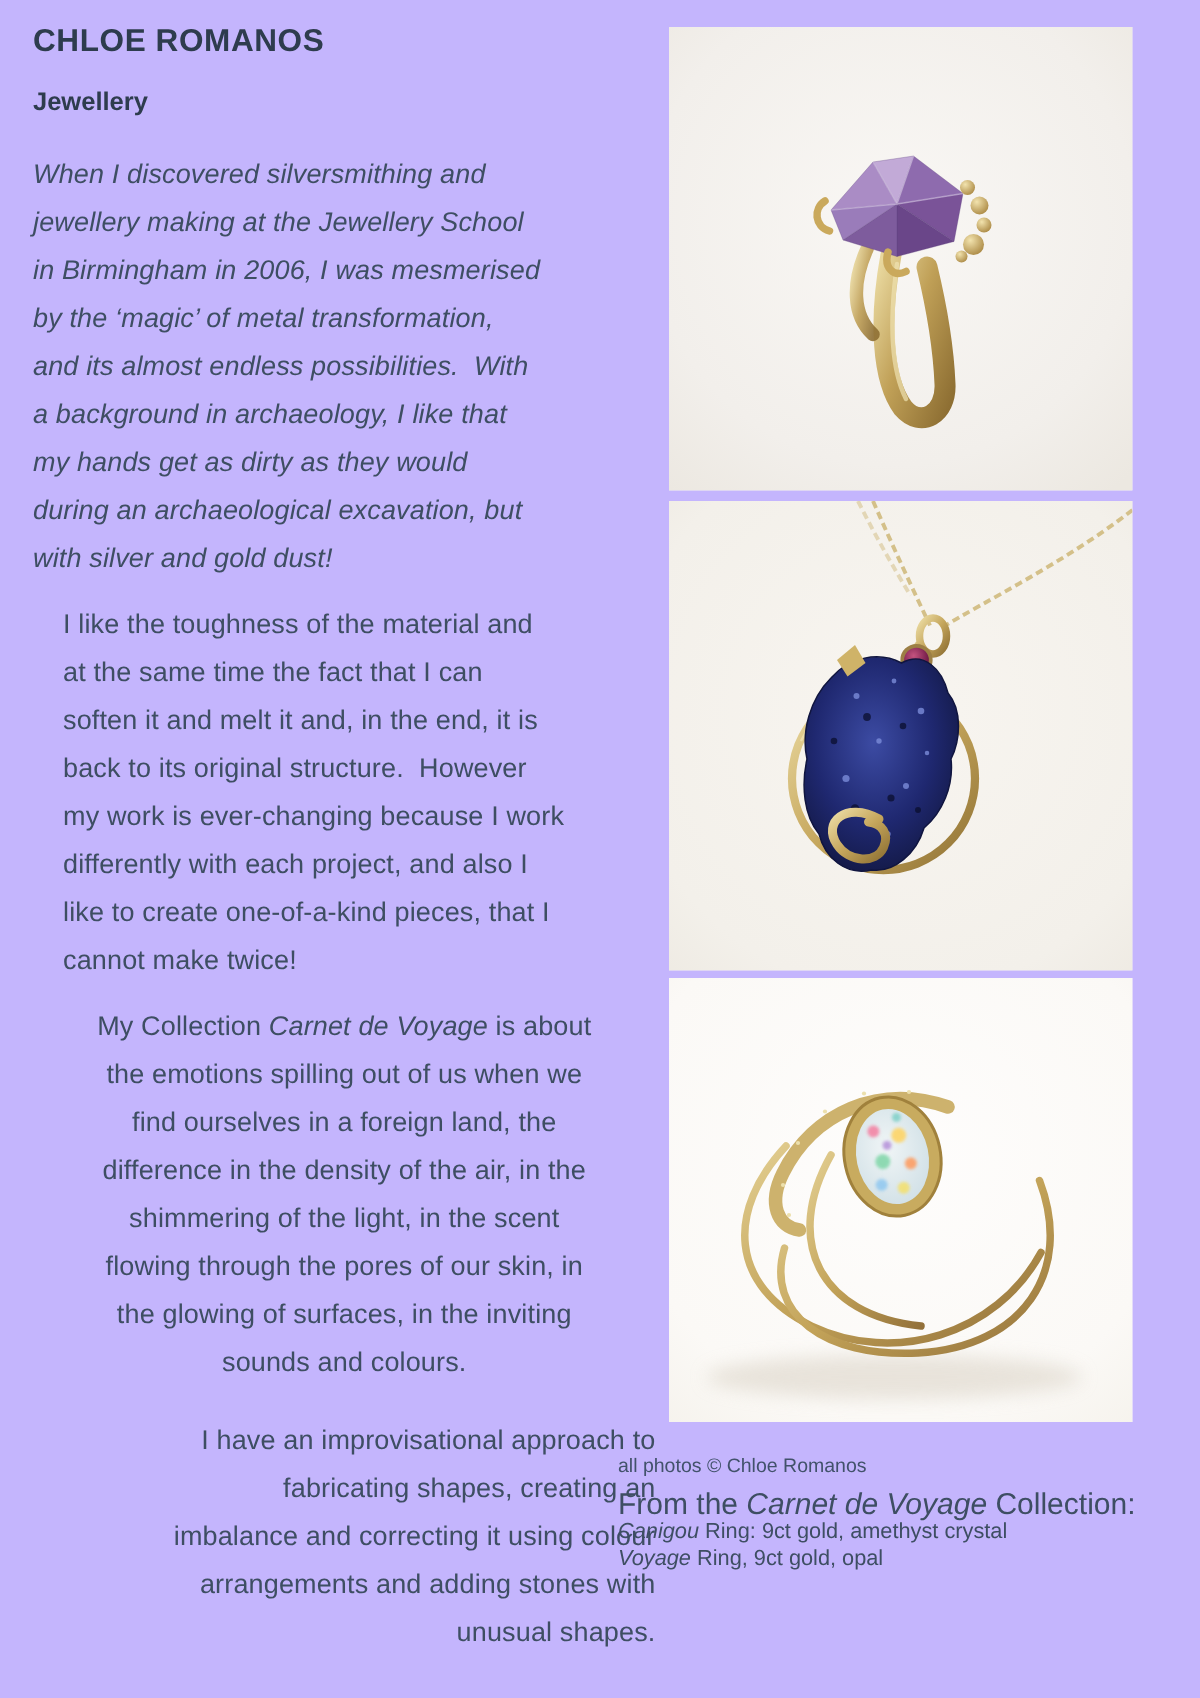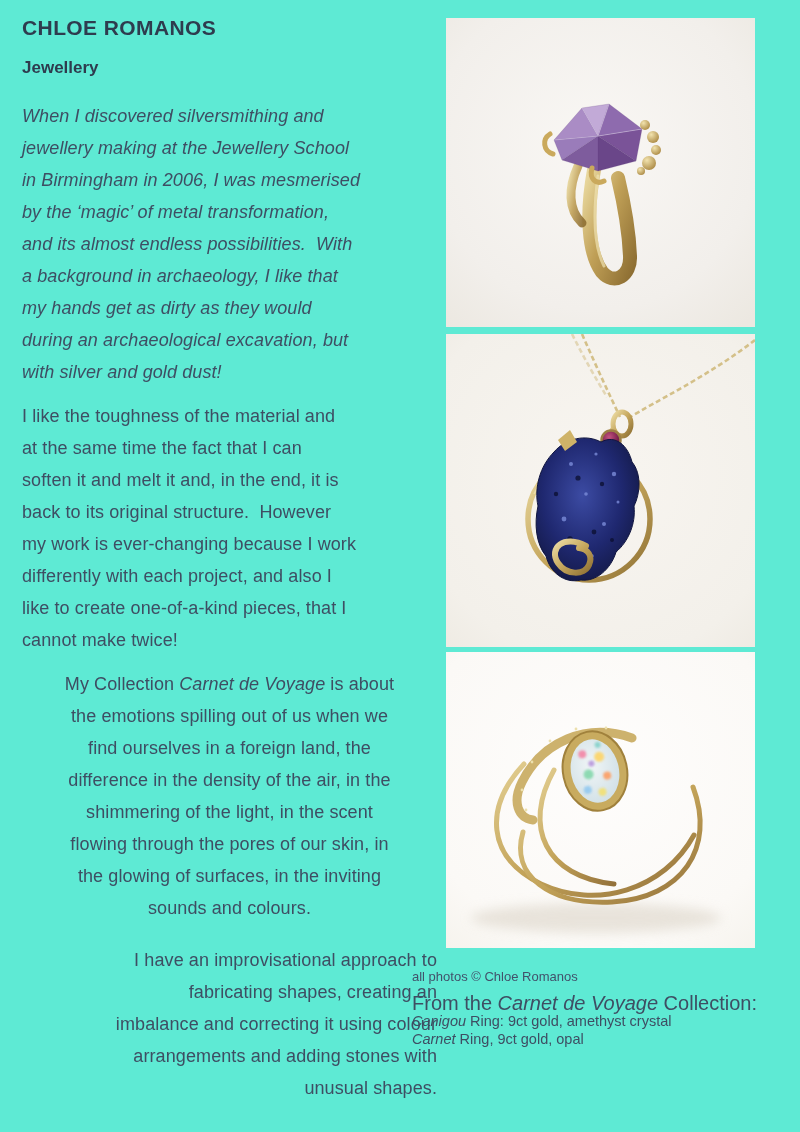--- a/index.html
+++ b/index.html
@@ -1,33 +1,33 @@
 <!DOCTYPE html>
 <html><head>
 <meta charset="utf-8">
 <style>
   html,body{margin:0;padding:0;background:#ffffff;}
   .page{
-    position:relative;width:800px;height:1132px;background:#5eead4;
+    position:relative;width:800px;height:1132px;background:#c4b5fd;
     font-family:"Liberation Sans",sans-serif;overflow:hidden;color:#3e4e63;
   }
   .title{
     position:absolute;left:22px;top:16px;font-size:21px;font-weight:bold;
     color:#2e3c4e;letter-spacing:.4px;
   }
   .subtitle{
     position:absolute;left:22px;top:58px;font-size:17px;font-weight:bold;color:#2e3c4e;text-align:center;
   }
   .para{
     position:absolute;left:22px;width:415px;font-size:18px;line-height:32px;
     color:#3e4e63;letter-spacing:.1px;
   }
   .para em{font-style:italic;}
   #para-0{top:100px;font-style:italic;}
-  #para-1{top:400px;}
+  #para-1{top:400px;margin-left:20px;}
   #para-2{top:668px;text-align:center;}
   #para-3{top:944px;text-align:right;}
   .photo{position:absolute;left:446px;width:309px;overflow:hidden;background:#f3f1ed;}
   #photo-1{top:18px;height:309px;}
   #photo-2{top:334px;height:313px;}
   #photo-3{top:652px;height:296px;background:#fbfaf7;}
   .photo svg{display:block;width:100%;height:100%;}
   .caption-block{position:absolute;left:412px;width:388px;}
   .credit{top:969px;font-size:13px;color:#42526b;}
   .cap-heading{top:992px;font-size:20px;color:#3e4e63;}
@@ -220,16 +220,16 @@
             <circle cx="157" cy="94" r="3" fill="#7fd0c8"></circle>
         </g>
       </g>
     </svg>
   </div>
 
   <div class="caption-block credit">all photos © Chloe Romanos</div>
   <div class="caption-block cap-heading">From the <em>Carnet de Voyage</em> Collection:</div>
   <div class="caption-block cap-items">
     <span class="cap-item"><em>Canigou</em> Ring: 9ct gold, amethyst crystal</span>
-    <span class="cap-item"><em>Carnet</em> Ring, 9ct gold, opal</span>
+    <span class="cap-item"><em>Voyage</em> Ring, 9ct gold, opal</span>
   </div>
 
 </div>
 
 </body></html>

